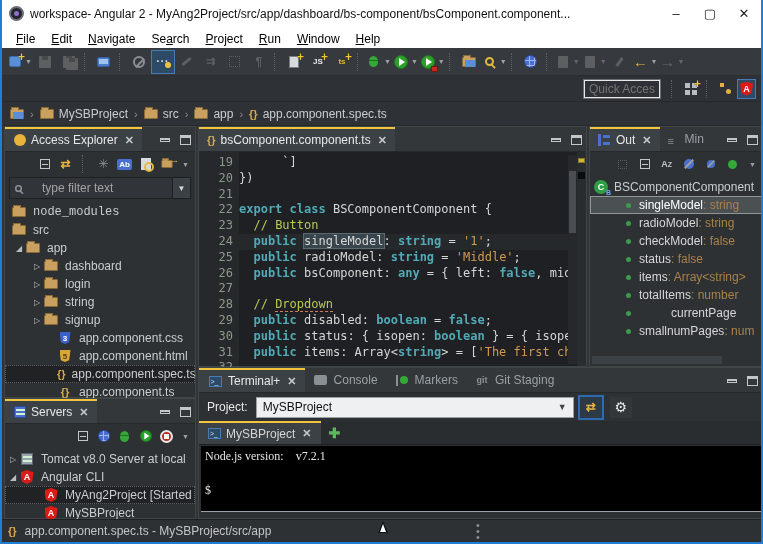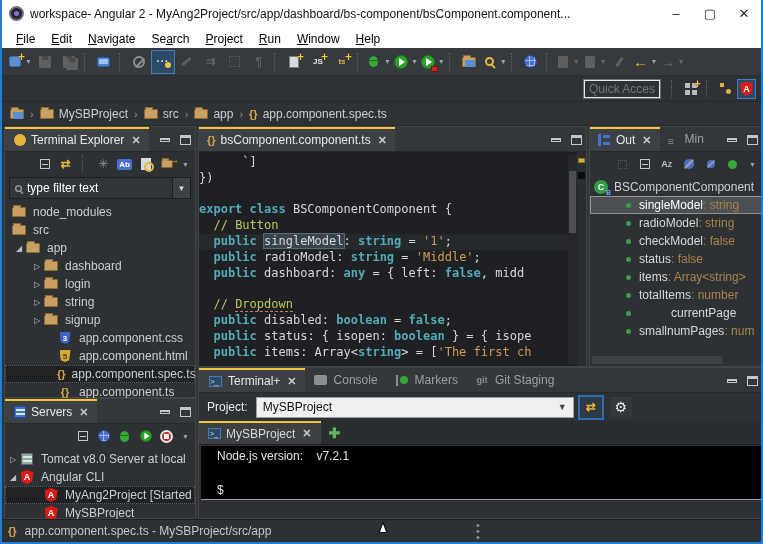--- a/index.html
+++ b/index.html
@@ -100,21 +100,21 @@
   .docmag::after { content:""; position:absolute; right:-3px; bottom:-2px; width:6px; height:6px; border:2px solid #e2b93d; border-radius:50%;}
   .folderarr { position:relative; }
   .folderarr::after { content:"→"; position:absolute; right:-5px; top:-2px; color:#e8b43c; font-size:9px; font-weight:bold;}
   .azic { color:#c3c6c8; font-size:9px; font-weight:bold; }
   .bluedot { width:10px; height:10px; border-radius:50%; background:#4a6fd0; position:relative;}
   .bluedot::after { content:""; position:absolute; left:-1px; top:4px; width:12px; height:2px; background:#9aa0a5; transform:rotate(-45deg);}
   .greendot { width:9px; height:9px; border-radius:50%; background:#35a838; }
   .filterrow { height:22px; margin:1px 4px; background:#313539; border:1px solid #1d1f21; display:flex; align-items:center; }
   .filterrow .mag { transform:scale(.8); margin:0 4px; border-color:#8a8f94;}
   .filterrow .mag::after { background:#8a8f94; }
-  #filter-text { flex:1; color:#ffffff; }
+  #filter-text { flex:1; color:#a3a3a3;margin-left:15px; }
   .dropbtn { width:18px; height:100%; background:#3c4145; border-left:1px solid #1d1f21; color:#d8dbde; display:flex; align-items:center; justify-content:center; font-size:8px; }
 
   .tree { position:relative; }
   .trow { height:18px; display:flex; align-items:center; color:#c9cdd1; white-space:nowrap; position:relative; }
   .trow .arrow { width:12px; font-size:8px; color:#b9bdc1; text-align:center; flex:none;}
   .trow.sel { background:#202224; outline:1px dotted #5a5e62; outline-offset:-1px; }
   .lbl { margin-left:6px; }
 
   .css-shield, .html-shield { width:11px; height:12px; clip-path:polygon(0 0,100% 0,88% 86%,50% 100%,12% 86%); color:#fff; font-size:8px; font-weight:bold; display:flex; align-items:center; justify-content:center; flex:none;}
   .css-shield { background:#3c62c8; }
@@ -168,21 +168,21 @@
   #proj-row { position:absolute; left:0; top:25px; width:100%; height:28px; display:flex; align-items:center; background:#2e3134;}
   #proj-label { color:#e8e8e8; margin-left:8px; }
   #proj-combo { margin-left:8px; width:318px; height:21px; background:#eef0f1; border:1px solid #9aa0a5; color:#111; display:flex; align-items:center; padding:0 6px; }
   #proj-combo .cv { flex:1; }
   #proj-combo .carr { color:#444; font-size:9px; }
   .sync-btn { margin-left:6px; width:22px; height:21px; background:#2d3a46; outline:2px solid #2d6ab0; display:flex; align-items:center; justify-content:center; color:#e8b43c; font-weight:bold; font-size:12px;}
   .gear-btn { margin-left:8px; width:22px; height:21px; display:flex; align-items:center; justify-content:center; color:#e8e8e8; font-size:14px; background:#33373a;}
   #subtabs { position:absolute; left:0; top:53px; width:100%; height:24px; background:#2a2d30; border-bottom:1px solid #1d1f21; display:flex; align-items:stretch;}
   .subtab { display:flex; align-items:center; gap:5px; padding:0 9px; color:#d6d6d6; background:#3c4145; border-top:2px solid #f2c53d; }
   .addterm { color:#5db85d; font-weight:bold; font-size:14px; padding:0 8px; display:flex; align-items:center;}
-  #termbox { position:absolute; left:2px; top:78px; width:561px; height:54px; background:#000; border-bottom:1px solid #9aa0a5; font-family:Liberation Sans, sans-serif; font-size:12px; color:#e6e6e6; padding:2px 16px; }
+  #termbox { position:absolute; left:2px; top:78px; width:561px; height:66px; background:#000; border-bottom:1px solid #9aa0a5; font-family:Liberation Serif, serif; font-size:12px; color:#e6e6e6; padding:2px 4px; }
   .tline { height:17px; line-height:17px; white-space:pre; }
 
   
   #statusbar { left:0; top:519px; width:759px; height:23px; background:#2e3134; border-top:1px solid #1d1f21; display:flex; align-items:center; color:#c3c6c8; }
   #statusbar .ts-ic { margin-left:6px; }
   #status-text { margin-left:8px; }
   .vdots { position:absolute; left:474px; top:2px; color:#8a8f94; font-size:11px; letter-spacing:0; line-height:6px;}
   #cursor { position:absolute; left:376px; top:521px; width:0; height:0; border-left:5px solid transparent; border-right:5px solid transparent; border-bottom:12px solid #111; }
   #cursor::after { content:""; position:absolute; left:-3px; top:3px; width:0; height:0; border-left:3px solid transparent; border-right:3px solid transparent; border-bottom:8px solid #fff; }
 </style>
@@ -403,21 +403,21 @@
       <span>app.component.spec.ts</span>
     </span>
   </div>
 
 <div class="panel" id="pe-panel" style="left:2px; top:126px; width:192px; height:272px;">
   <div class="tabbar">
     <div class="vtab on">
       <span class="ic" style="width:13px">
           <span style="width:12px;height:12px;border-radius:50%;background:#e8b43c;display:inline-block"></span>
         </span>
-      <span>Terminal Explorer</span>
+      <span>Access Explorer</span>
       <span class="tclose">✕</span>
     </div>
     <div class="winctl">
       <span class="wmin"></span>
       <span class="wmax"></span>
     </div>
   </div>
   <div class="ptools">
     <span class="ic">
         <span class="collapse-ic"></span>
@@ -435,21 +435,21 @@
         <span class="folder" style="transform:scale(.8)"></span>
       </span>
     <span class="chev">▼</span>
   </div>
   <div class="filterrow">
     <span class="mag"></span>
     <span id="filter-text">type filter text</span>
     <span class="dropbtn">▼</span>
   </div>
   <div class="tree" id="pe-tree" style="margin-top:4px">
-      <div class="trow" style="padding-left: 6px;">
+      <div class="trow" style="padding-left: 6px; font-family: Liberation Mono, monospace;">
         <span class="ic">
           <span class="folder"></span>
         </span>
         <span class="lbl">node_modules</span>
       </div>
       <div class="trow" style="padding-left: 6px;">
         <span class="ic">
           <span class="folder"></span>
         </span>
         <span class="lbl">src</span>
@@ -586,29 +586,45 @@
       <span class="ts-ic">{}</span>
       <span>bsComponent.component.ts</span>
       <span class="tclose">✕</span>
     </div>
     <div class="winctl">
       <span class="wmin"></span>
       <span class="wmax"></span>
     </div>
   </div>
   <div id="editor-body">
+    <div id="gutter">
+        <div class="gl">19</div>
+        <div class="gl">20</div>
+        <div class="gl">21</div>
+        <div class="gl">22</div>
+        <div class="gl">23</div>
+        <div class="gl">24</div>
+        <div class="gl">25</div>
+        <div class="gl">26</div>
+        <div class="gl">27</div>
+        <div class="gl">28</div>
+        <div class="gl">29</div>
+        <div class="gl">30</div>
+        <div class="gl">31</div>
+        <div class="gl">32</div>
+      </div>
     <div id="codecol">
         <div class="cl"><span class="t-p">      `]</span></div>
         <div class="cl"><span class="t-p">})</span></div>
         <div class="cl"></div>
         <div class="cl"><span class="t-k">export class </span><span class="t-p">BSComponentComponent {</span></div>
         <div class="cl"><span class="t-p">  </span><span class="t-c">// Button</span></div>
         <div class="cl cur"><span class="t-p">  </span><span class="t-k">public </span><span class="t-o">singleModel</span><span class="t-p">: </span><span class="t-k">string</span><span class="t-p"> = </span><span class="t-s">'1'</span><span class="t-p">;</span></div>
         <div class="cl"><span class="t-p">  </span><span class="t-k">public </span><span class="t-p">radioModel: </span><span class="t-k">string</span><span class="t-p"> = </span><span class="t-s">'Middle'</span><span class="t-p">;</span></div>
-        <div class="cl"><span class="t-p">  </span><span class="t-k">public </span><span class="t-p">dashboard: </span><span class="t-k">any</span><span class="t-p"> = { left: </span><span class="t-k">false</span><span class="t-p">, midd</span></div>
+        <div class="cl"><span class="t-p">  </span><span class="t-k">public </span><span class="t-p">bsComponent: </span><span class="t-k">any</span><span class="t-p"> = { left: </span><span class="t-k">false</span><span class="t-p">, midd</span></div>
         <div class="cl"></div>
         <div class="cl"><span class="t-p">  </span><span class="t-c">// </span><span class="t-cu">Dropdown</span></div>
         <div class="cl"><span class="t-p">  </span><span class="t-k">public </span><span class="t-p">disabled: </span><span class="t-k">boolean</span><span class="t-p"> = </span><span class="t-k">false</span><span class="t-p">;</span></div>
         <div class="cl"><span class="t-p">  </span><span class="t-k">public </span><span class="t-p">status: { isopen: </span><span class="t-k">boolean</span><span class="t-p"> } = { isope</span></div>
         <div class="cl"><span class="t-p">  </span><span class="t-k">public </span><span class="t-p">items: Array&lt;</span><span class="t-k">string</span><span class="t-p">&gt; = [</span><span class="t-s">'The first ch</span></div>
         <div class="cl"></div>
       </div>
   </div>
   <div id="ed-scroll">
       <div id="ed-thumb"></div>

